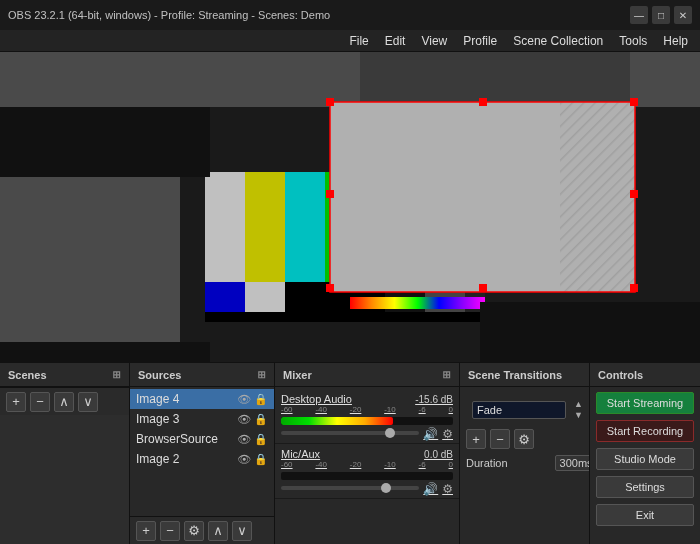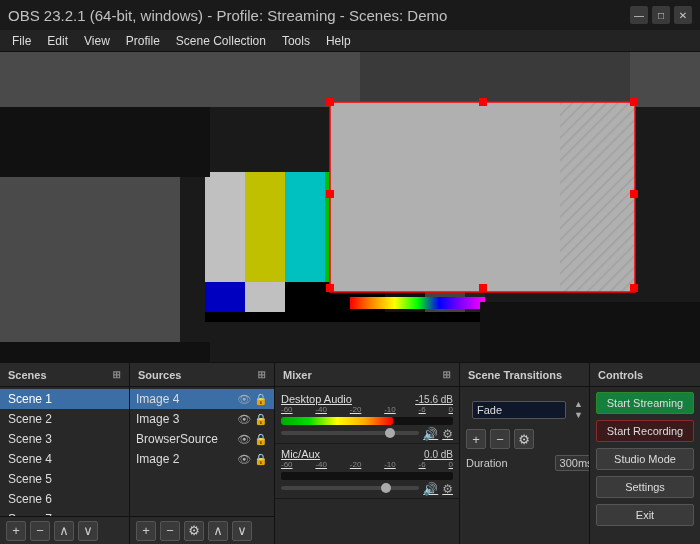--- a/index.html
+++ b/index.html
@@ -17,21 +17,21 @@
     .titlebar {
       background: #1a1a1a;
       height: 30px;
       display: flex;
       align-items: center;
       justify-content: space-between;
       padding: 0 8px;
       user-select: none;
     }
     .titlebar-title {
-      font-size: 15px;
+      font-size: 11px;
       color: #c0c0c0;
     }
     .titlebar-controls {
       display: flex;
       gap: 4px;
     }
     .titlebar-btn {
       width: 18px;
       height: 18px;
       background: #3a3a3a;
@@ -46,20 +46,21 @@
     }
 
     
     .menubar {
       background: #232323;
       height: 22px;
       display: flex;
       align-items: center;
       padding: 0 4px;
       border-bottom: 1px solid #111;
+      justify-content: flex-end;
     }
     .menu-item {
       padding: 2px 8px;
       cursor: pointer;
       font-size: 12px;
       color: #ddd;
       border-radius: 2px;
     }
 
     
@@ -373,30 +374,20 @@
   </svg>
 </div>
 
 <div class="bottom-panels">
 
   <div class="panel scenes-panel">
     <div class="panel-header">
       <span>Scenes</span>
       <span class="panel-expand-icon">⊞</span>
     </div>
-    <div class="panel-content">
-      <div class="scene-item active">Scene 1</div>
-      <div class="scene-item">Scene 2</div>
-      <div class="scene-item">Scene 3</div>
-      <div class="scene-item">Scene 4</div>
-      <div class="scene-item">Scene 5</div>
-      <div class="scene-item">Scene 6</div>
-      <div class="scene-item">Scene 7</div>
-
-    </div>
     <div class="panel-footer">
       <button class="icon-btn">+</button>
       <button class="icon-btn">−</button>
       <button class="icon-btn">∧</button>
       <button class="icon-btn">∨</button>
     </div>
   </div>
 
   <div class="panel sources-panel">
     <div class="panel-header">

